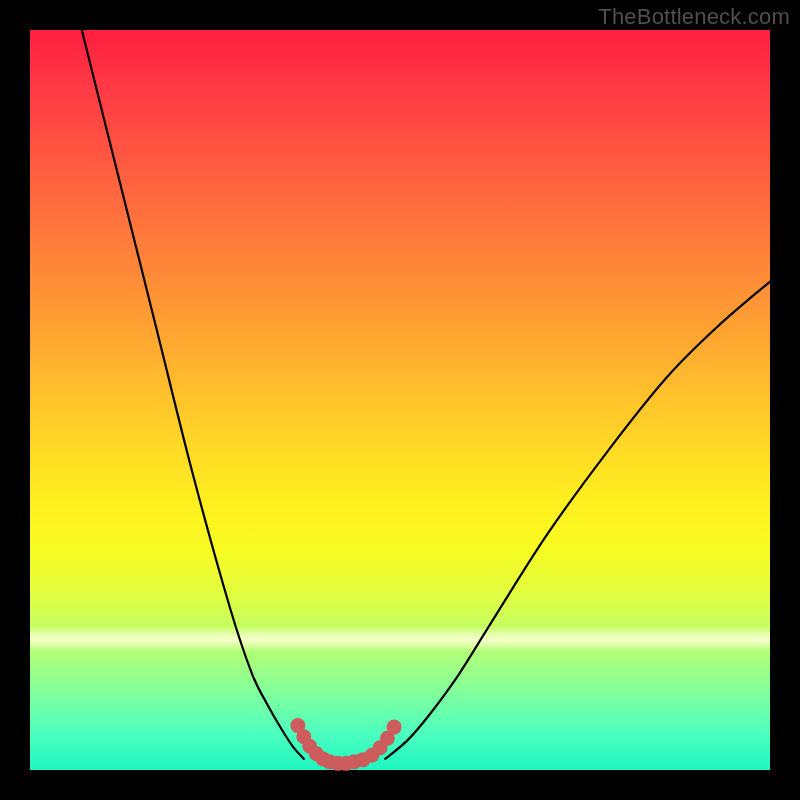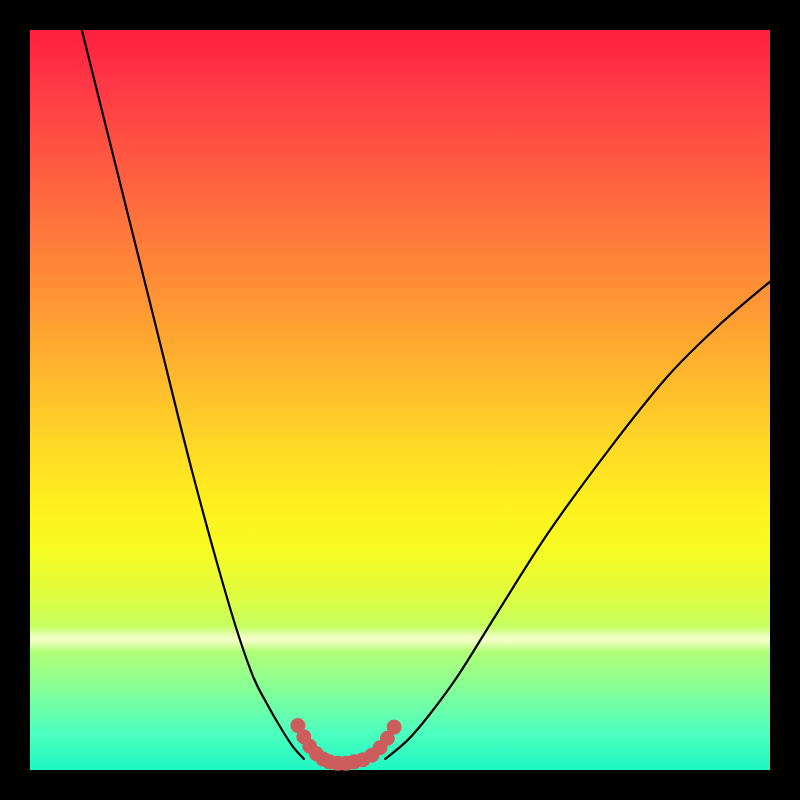--- a/index.html
+++ b/index.html
@@ -79,20 +79,21 @@
   }
   .dots {
     fill: #cd5c5c;
     stroke: none;
   }
 </style>
 </head>
 <body>
 
 <div class="stage">
+  <div class="watermark">TheBottleneck.com</div>
 
   <div class="plot">
     <svg class="curves" viewBox="0 0 740 740">
       <path id="left-arm" class="curve" d="M 51.800000000000004 0 C 57.96666666666667 24.66666666666666, 76.46666666666667 98.66666666666663, 88.8 147.99999999999997 C 101.13333333333333 197.33333333333331, 113.46666666666667 246.66666666666666, 125.80000000000001 296 C 138.13333333333335 345.3333333333333, 150.46666666666667 397.1333333333333, 162.8 444 C 175.13333333333335 490.8666666666667, 189.93333333333334 543.9000000000001, 199.8 577.2 C 209.66666666666669 610.5, 215.83333333333334 627.7666666666667, 222 643.8 C 228.16666666666666 659.8333333333333, 231.86666666666667 664.15, 236.8 673.4 C 241.73333333333335 682.65, 247.28333333333336 692.1466666666666, 251.60000000000002 699.3 C 255.91666666666669 706.4533333333333, 259 711.3866666666665, 262.7 716.3199999999999 C 266.4 721.2533333333333, 271.95 726.8033333333333, 273.8 728.9"></path>
       <path id="right-arm" class="curve" d="M 355.2 728.9 C 358.9 725.8166666666666, 370 717.8, 377.40000000000003 710.4 C 384.80000000000007 703, 390.9666666666667 695.6, 399.6 684.5 C 408.23333333333335 673.4, 418.1 660.4499999999999, 429.2 643.8 C 440.29999999999995 627.15, 451.4 608.0333333333333, 466.2 584.6 C 481 561.1666666666667, 499.5 530.3333333333333, 518 503.19999999999993 C 536.5 476.0666666666666, 557.4666666666667 447.70000000000005, 577.2 421.80000000000007 C 596.9333333333334 395.9000000000001, 617.9 368.76666666666665, 636.4 347.79999999999995 C 654.9 326.83333333333326, 670.9333333333334 312.0333333333333, 688.2 296 C 705.4666666666667 279.9666666666667, 731.3666666666667 259, 740 251.59999999999997"></path>
       <g id="dots" class="dots">
           <circle cx="267.88" cy="695.5999999999999" r="7.5"></circle>
           <circle cx="273.8" cy="706.6999999999999" r="7.5"></circle>
           <circle cx="279.72" cy="716.3199999999999" r="7.5"></circle>
           <circle cx="286.38" cy="723.72" r="7.5"></circle>

